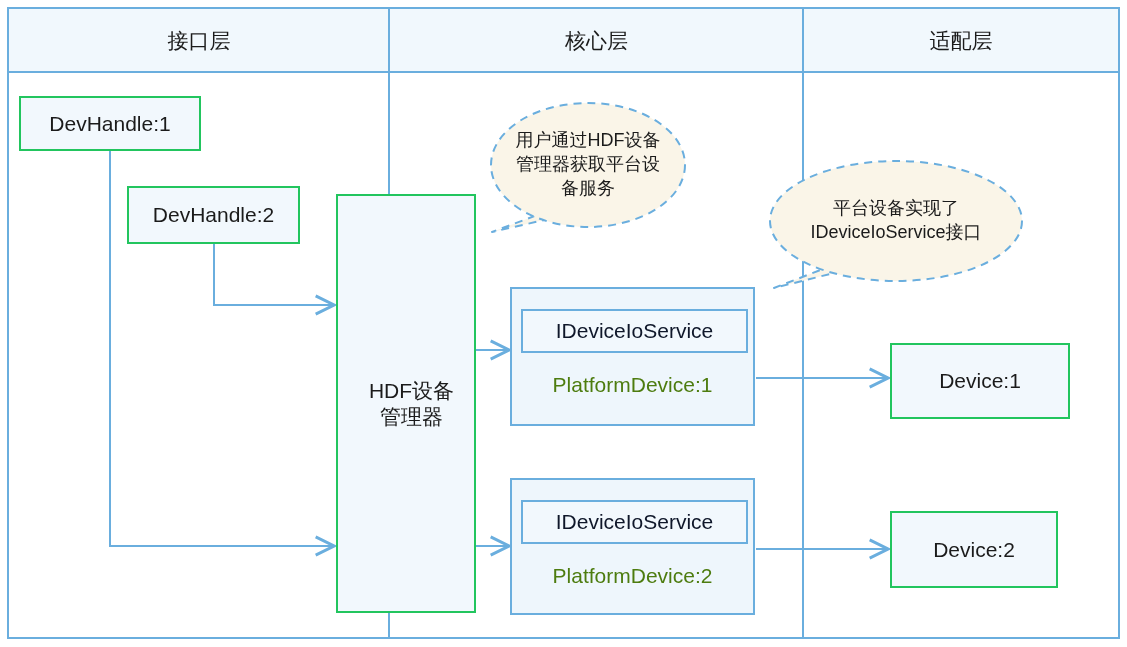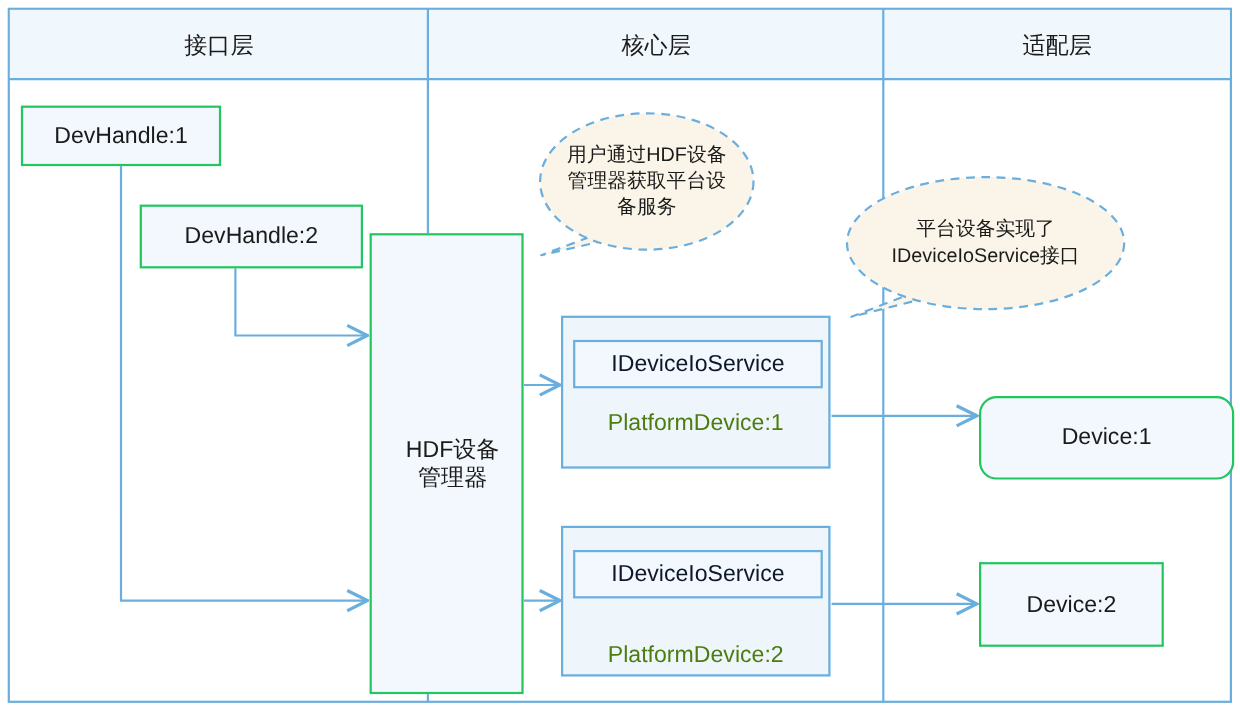--- a/index.html
+++ b/index.html
@@ -137,48 +137,48 @@
   <div class="hdr" style="left:390px; top:9px; width:413px; height:63px;">
     <span>核心层</span>
   </div>
   <div class="hdr" style="left:804px; top:9px; width:314px; height:63px;">
     <span>适配层</span>
   </div>
 
   <div class="node" style="left:19px; top:96px; width:182px; height:55px;">
     <span>DevHandle:1</span>
   </div>
-  <div class="node" style="left:127px; top:186px; width:203px; height:58px;">
+  <div class="node" style="left:127px; top:186px; width:173px; height:58px;">
     <span>DevHandle:2</span>
   </div>
 
-  <div class="node" style="left:336px; top:212px; width:140px; height:419px;padding-left:11px;">
+  <div class="node" style="left:336px; top:194px; width:140px; height:419px;padding-left:11px;">
     <span class="hdfbox-label">HDF设备
 管理器</span>
   </div>
 
   <div class="groupbox" style="left:510px; top:287px; width:245px; height:139px;">
     <div class="inner" style="left:9px; top:20px; width:227px; height:44px;">
       <span>IDeviceIoService</span>
     </div>
     <div class="sublabel" style="top:76px; height:32px;">
       <span>PlatformDevice:1</span>
     </div>
   </div>
 
   <div class="groupbox" style="left:510px; top:478px; width:245px; height:137px;">
     <div class="inner" style="left:9px; top:20px; width:227px; height:44px;">
       <span>IDeviceIoService</span>
     </div>
-    <div class="sublabel" style="top:76px; height:32px;margin-top:20px;">
+    <div class="sublabel" style="top:76px; height:32px;">
       <span>PlatformDevice:2</span>
     </div>
   </div>
 
-  <div class="node" style="left:890px; top:360px; width:232px; height:76px;border-radius:16px;">
+  <div class="node" style="left:890px; top:343px; width:180px; height:76px;">
     <span>Device:1</span>
   </div>
   <div class="node" style="left:890px; top:511px; width:168px; height:77px;">
     <span>Device:2</span>
   </div>
 
   <div class="callout" style="left:491px; top:103px; width:194px; height:124px;">
     <span class="txt">用户通过HDF设备管理器获取平台设备服务</span>
   </div>
   <div class="callout" style="left:770px; top:161px; width:252px; height:120px; padding:0 26px;align-items:center;">

